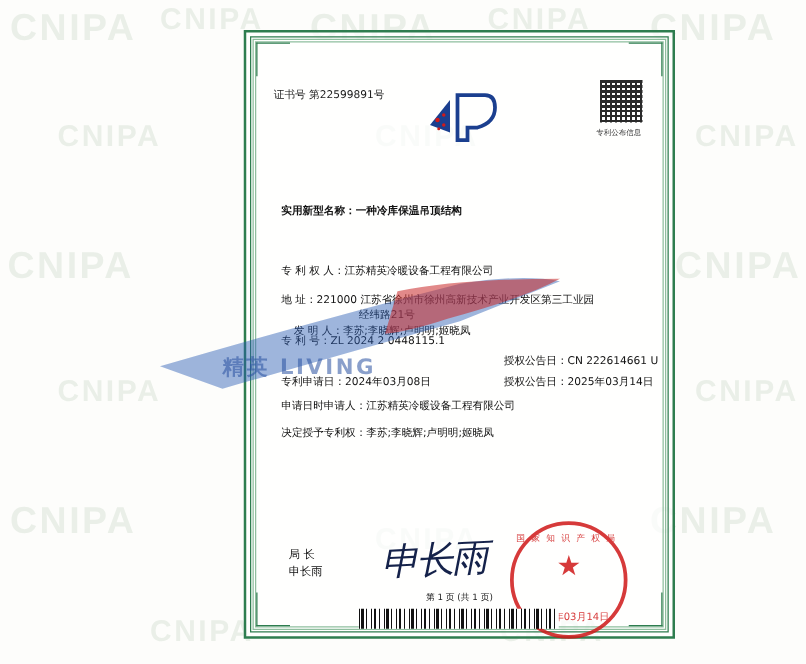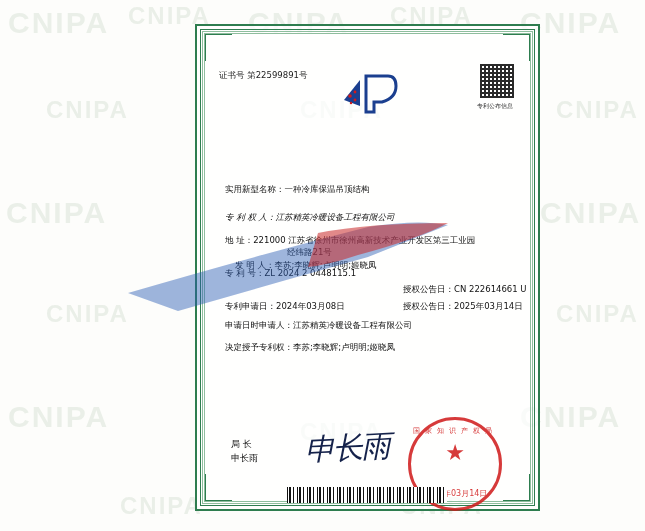--- a/index.html
+++ b/index.html
@@ -215,22 +215,22 @@
       <g fill="#d01a1a">
         <circle cx="14" cy="24" r="1.8"></circle>
         <circle cx="19" cy="20" r="1.4"></circle>
         <circle cx="19" cy="28" r="1.4"></circle>
         <circle cx="15" cy="31" r="1.2"></circle>
       </g>
     </svg>
 
 
     <div id="fields">
-        <div class="field" style="left: 30px; top: 160px;"><span class="lbl">实用新型名称：</span><span class="val">一种冷库保温吊顶结构</span></div>
-        <div class="field" style="left: 30px; top: 188px; font-style: italic;"><span class="lbl">专 利 权 人：</span><span class="val">江苏精英冷暖设备工程有限公司</span></div>
+        <div class="field" style="left: 30px; top: 140px; font-weight: bold;"><span class="lbl">实用新型名称：</span><span class="val">一种冷库保温吊顶结构</span></div>
+        <div class="field" style="left: 30px; top: 188px;"><span class="lbl">专 利 权 人：</span><span class="val">江苏精英冷暖设备工程有限公司</span></div>
         <div class="field" style="left: 30px; top: 211px;"><span class="lbl">地       址：</span><span class="val">221000 江苏省徐州市徐州高新技术产业开发区第三工业园</span></div>
         <div class="field" style="left: 92px; top: 223px;"><span class="lbl"></span><span class="val">经纬路21号</span></div>
         <div class="field" style="left: 40px; top: 236px;"><span class="lbl">发 明 人：</span><span class="val">李苏;李晓辉;卢明明;姬晓凤</span></div>
         <div class="field" style="left: 30px; top: 244px;"><span class="lbl">专 利 号：</span><span class="val">ZL 2024 2 0448115.1</span></div>
         <div class="field" style="left: 208px; top: 260px;"><span class="lbl">授权公告日：</span><span class="val">CN 222614661 U</span></div>
         <div class="field" style="left: 30px; top: 277px;"><span class="lbl">专利申请日：</span><span class="val">2024年03月08日</span></div>
         <div class="field" style="left: 208px; top: 277px; text-align: center;"><span class="lbl">授权公告日：</span><span class="val">2025年03月14日</span></div>
         <div class="field" style="left: 30px; top: 296px;"><span class="lbl">申请日时申请人：</span><span class="val">江苏精英冷暖设备工程有限公司</span></div>
         <div class="field" style="left: 30px; top: 318px;"><span class="lbl">决定授予专利权：</span><span class="val">李苏;李晓辉;卢明明;姬晓凤</span></div>
       </div>
@@ -241,21 +241,23 @@
         <div>申长雨</div>
       </div>
     <div id="signature">申长雨</div>
 
     <div id="seal">
       <div id="seal-text-top">国家知识产权局</div>
       <div id="seal-star">★</div>
       <div id="seal-date">2025年03月14日</div>
     </div>
 
+    <div id="page-footer">第 1 页 (共 1 页)</div>
     <div id="barcode"></div>
   </div>
 
   <svg id="brand-wm" viewBox="0 0 400 110">
     <path d="M10 78 Q140 40 250 12 Q300 4 330 10 Q290 26 250 42 Q150 70 60 96 Z" fill="rgba(40,90,180,.45)"></path>
     <path d="M200 18 Q250 8 330 8 Q300 24 240 40 Q210 50 190 52 Z" fill="rgba(200,40,40,.55)"></path>
   </svg>
+  <div id="brand-text">精英 LIVING</div>
 
 </div>
 
 </body></html>

